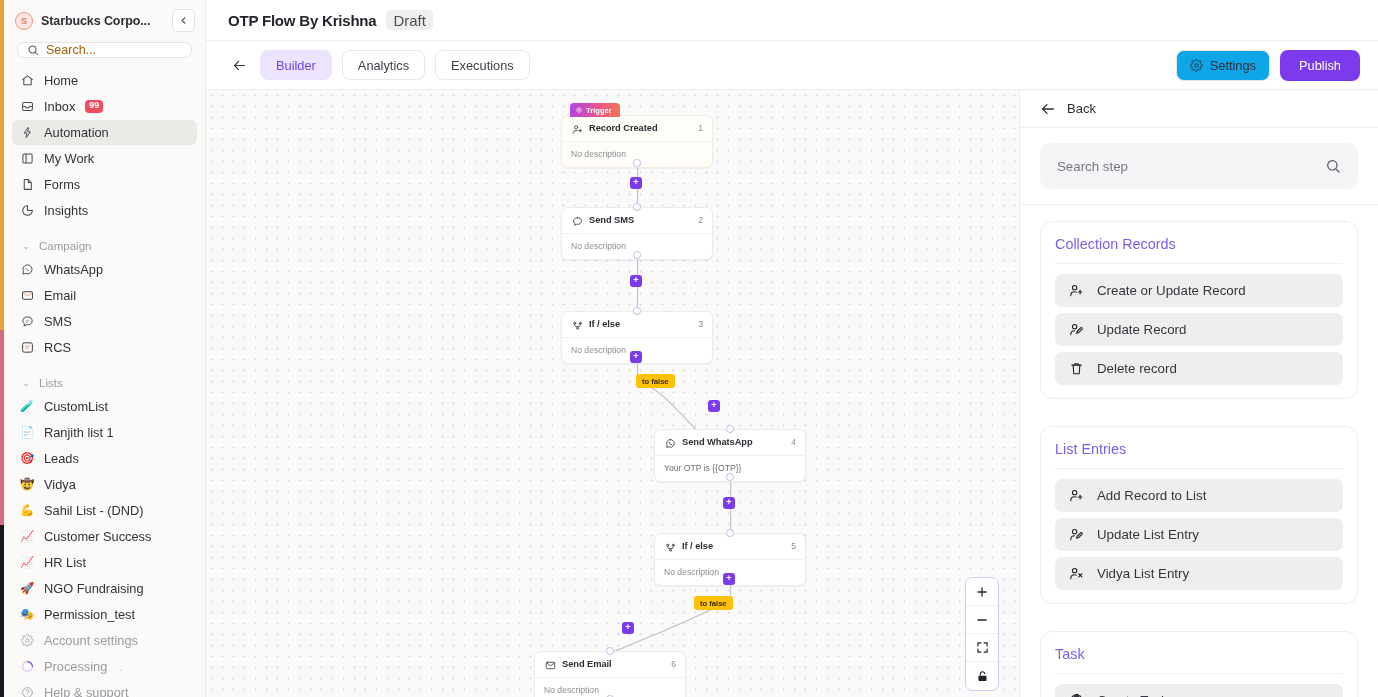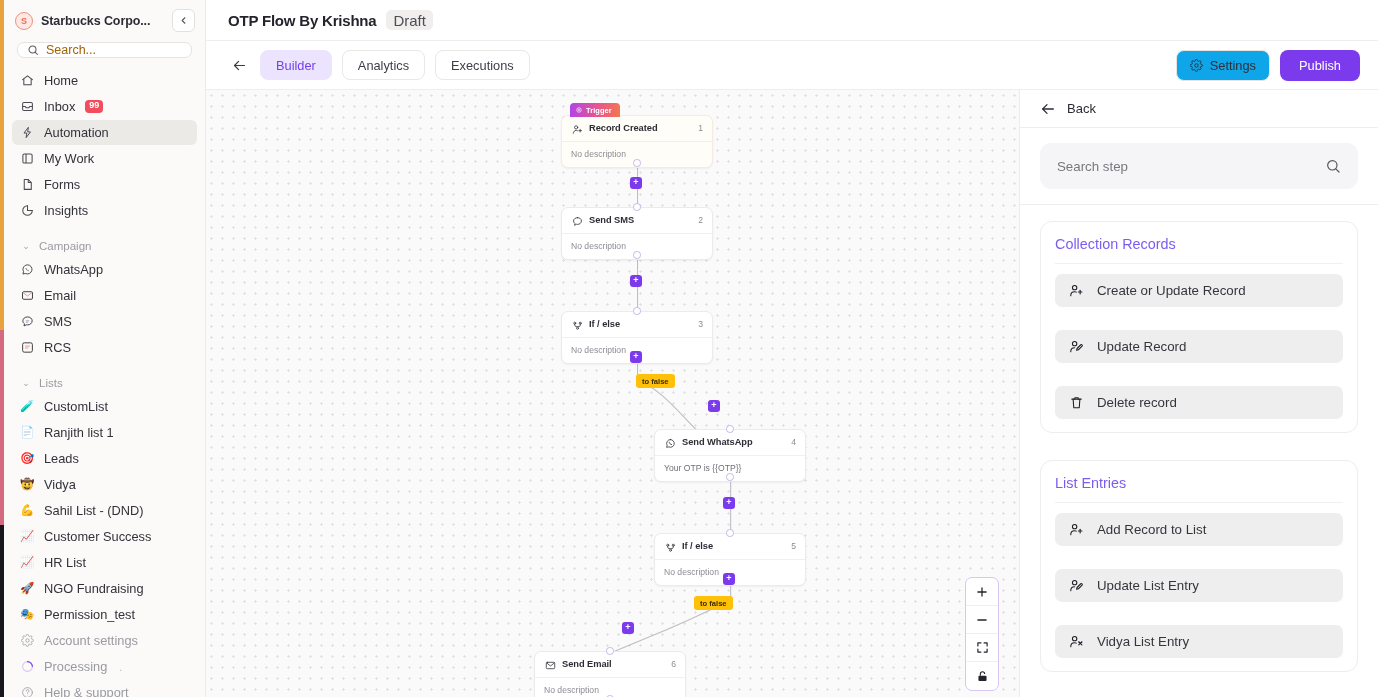--- a/index.html
+++ b/index.html
@@ -178,21 +178,21 @@
     height: 46px; background: #f5f5f7; border-radius: 11px;
     display: flex; align-items: center; padding: 0 17px; cursor: text;
   }
   .panel-search .ph { font-size: 13.3px; color: #77777f; flex: 1; }
   .panel-body { flex: 1; overflow: hidden; padding: 16px 20px 0; }
   .group-card { border: 1px solid #ededf0; border-radius: 12px; padding: 14px 14px 13px; margin-bottom: 27px; }
   .group-title { font-size: 14.4px; color: #7c5cf0; font-weight: 400; padding-bottom: 11px; border-bottom: 1px solid #f0f0f3; margin-bottom: 10px; }
   .step-item {
     display: flex; align-items: center; gap: 13px;
     height: 33px; border-radius: 7px; background: #eeeeee;
-    padding: 0 13px; margin-bottom: 23px; cursor: pointer;
+    padding: 0 13px; margin-bottom: 6px; cursor: pointer;
   }
   .step-item:last-child { margin-bottom: 0; }
   .step-item .sico { width: 16px; height: 16px; flex: 0 0 16px; display: flex; align-items: center; justify-content: center; color: #1f1f27; }
   .step-item .slabel { font-size: 13.3px; color: #35353d; }
 </style>
 </head>
 <body>
 
 <div class="app">
 

